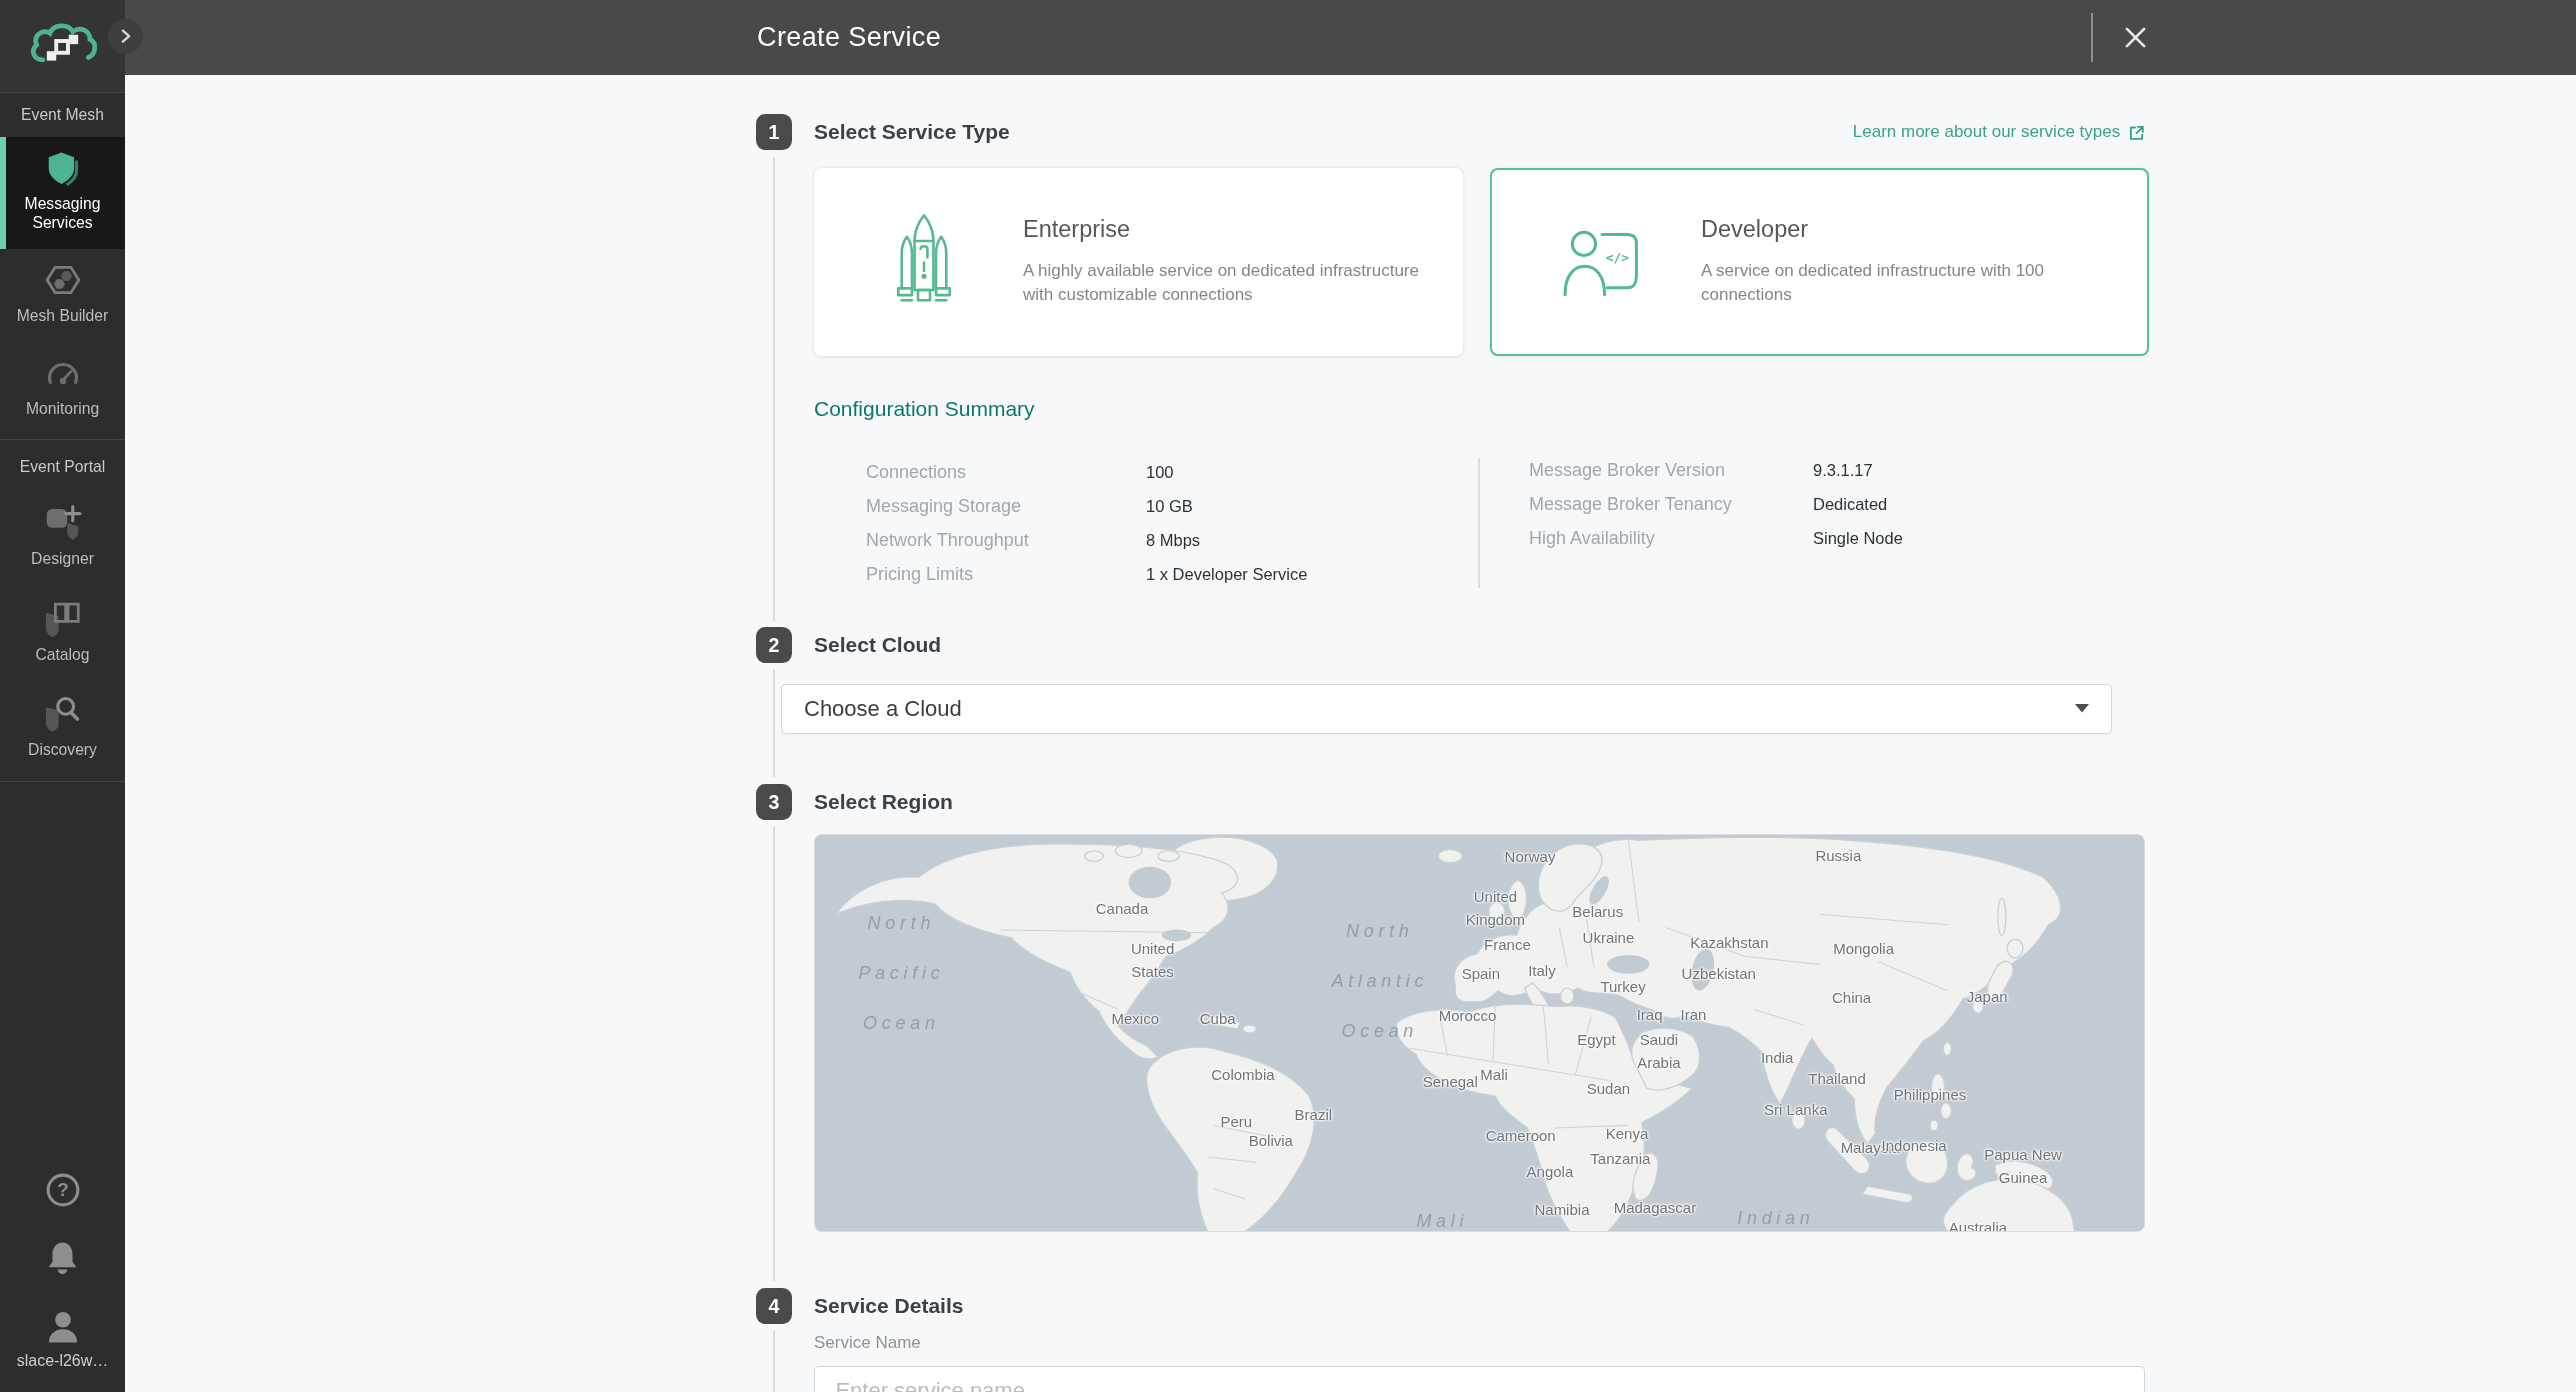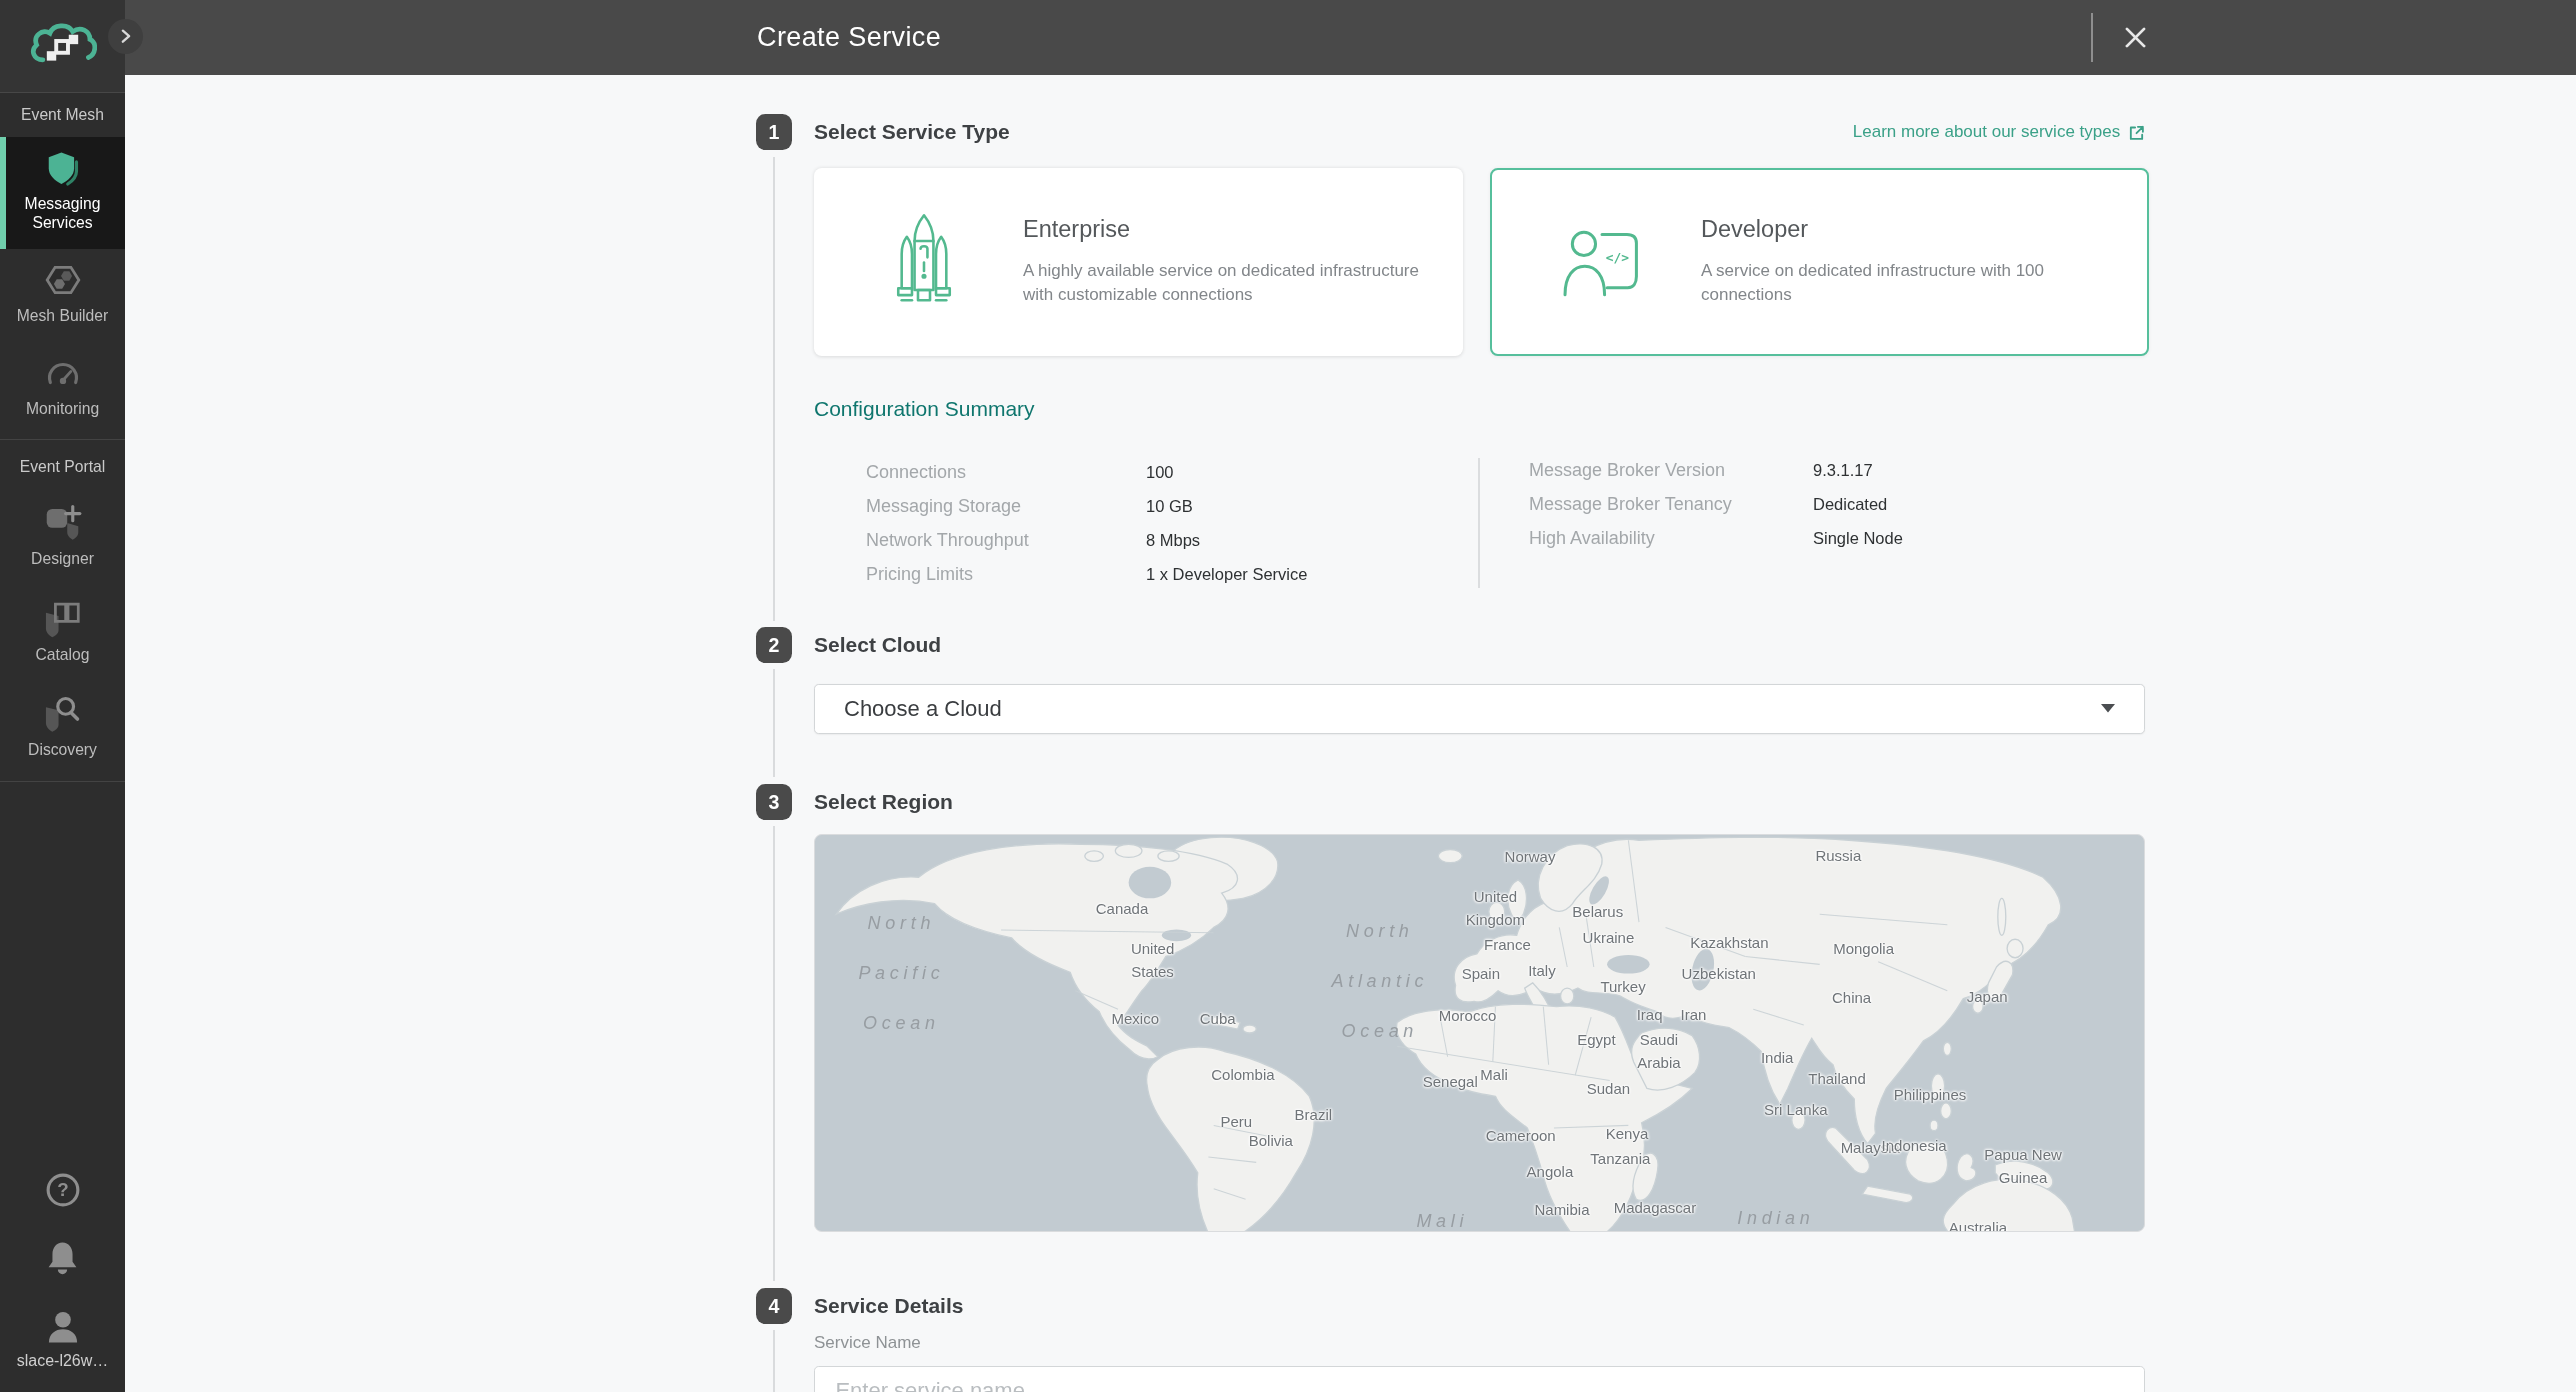--- a/index.html
+++ b/index.html
@@ -59,23 +59,23 @@
   .cfg-col{position:absolute;display:flex;flex-direction:column;}
   .cfg-col.left{left:866px;top:455px;}
   .cfg-col.right{left:1529px;top:453px;}
   .cfg-row{display:flex;height:34px;align-items:center;}
   .cfg-label{width:280px;font-size:18px;color:#A3A7AA;flex:none;}
   .cfg-col.right .cfg-label{width:284px;}
   .cfg-value{font-size:16.5px;color:#2E3133;font-weight:500;}
   .cfg-divider{position:absolute;left:1478px;top:458px;width:1.6px;height:130px;background:#DBDDDF;}
 
   
-  .dropdown{position:absolute;left:814px;top:684px;width:1331px;height:50px;background:#FFFFFF;
+  .dropdown{position:absolute;left:781px;top:684px;width:1331px;height:50px;background:#FFFFFF;
             border:0.8px solid #D3D6D8;border-radius:4.7px;box-shadow:0 0.8px 1.6px rgba(0,0,0,.05);
-            display:flex;align-items:center;padding:0 29px;box-sizing:border-box;cursor:pointer;}
+            display:flex;align-items:center;padding:0 22px;box-sizing:border-box;cursor:pointer;}
   .dropdown-value{font-size:22px;color:#3A3D40;}
   .dropdown-caret{margin-left:auto;display:flex;align-items:center;}
 
   
   .map{position:absolute;left:814px;top:834px;width:1331px;height:398px;border-radius:7.8px;
        overflow:hidden;background:#C2CBD1;border:0.8px solid #DADCDE;box-sizing:border-box;cursor:grab;}
   .map svg{position:absolute;inset:0;width:100%;height:100%;display:block;}
   .map-labels{position:absolute;inset:0;}
   .map-label{position:absolute;transform:translate(-50%,-50%);font-size:15px;color:#6F7478;
              white-space:pre-line;text-align:center;line-height:1.55;

